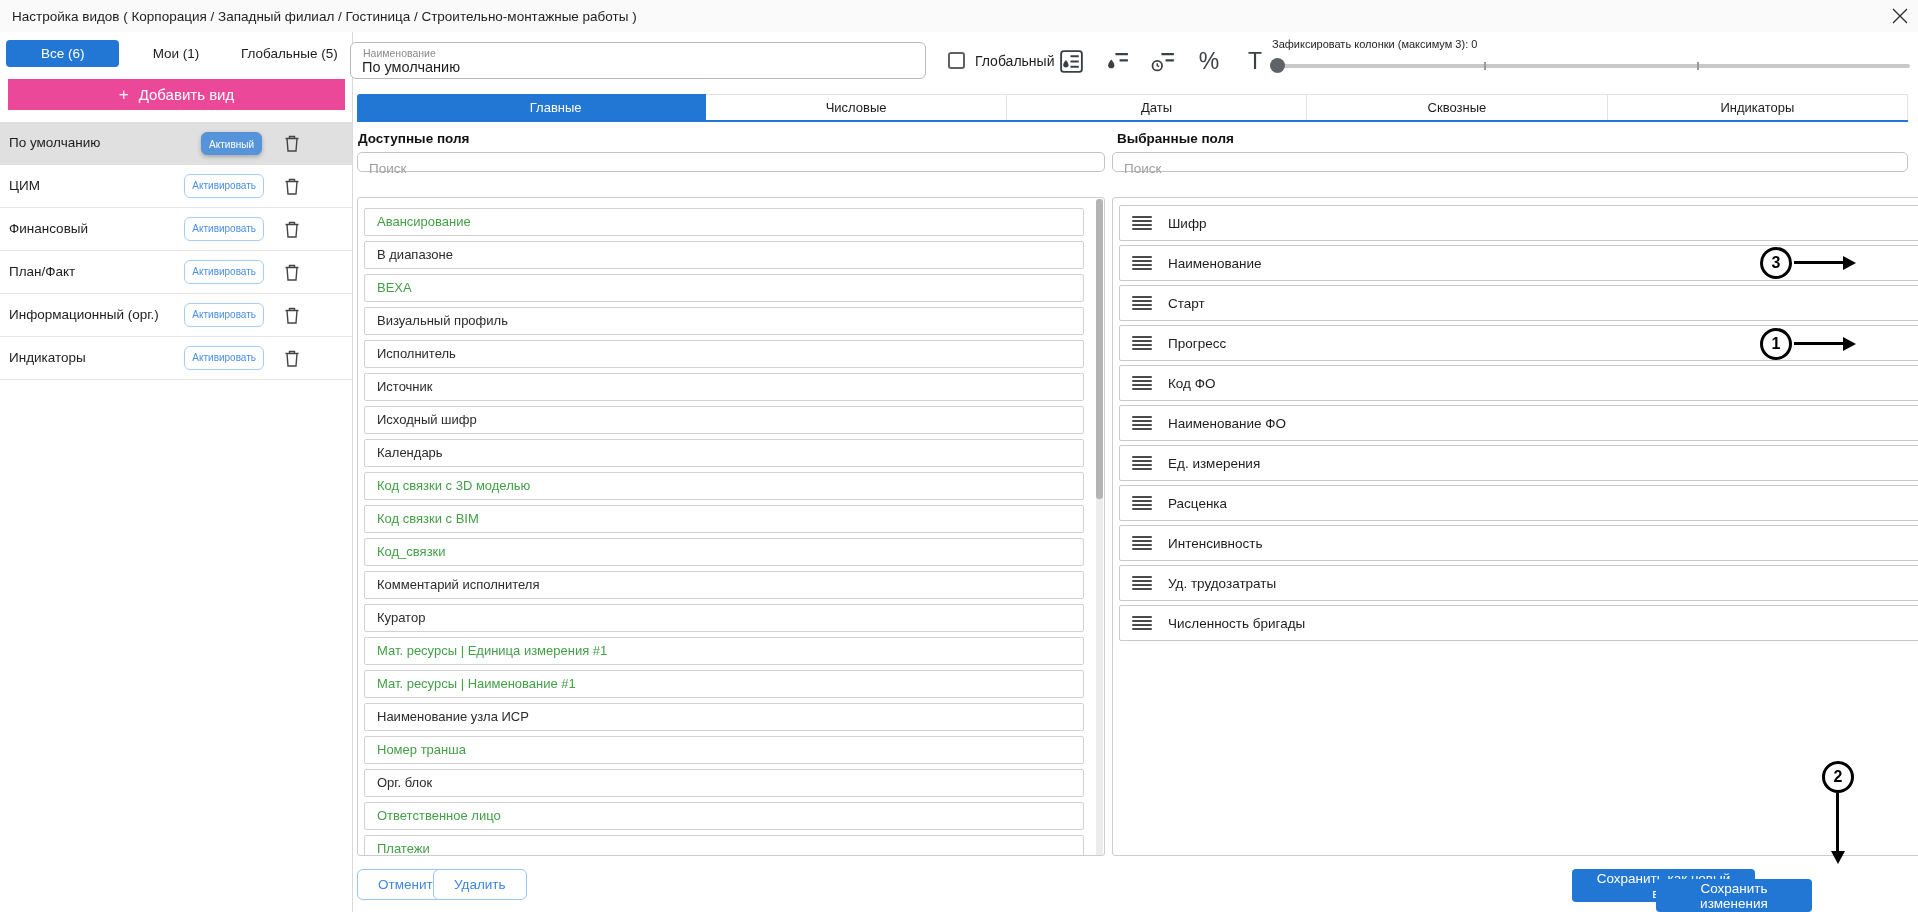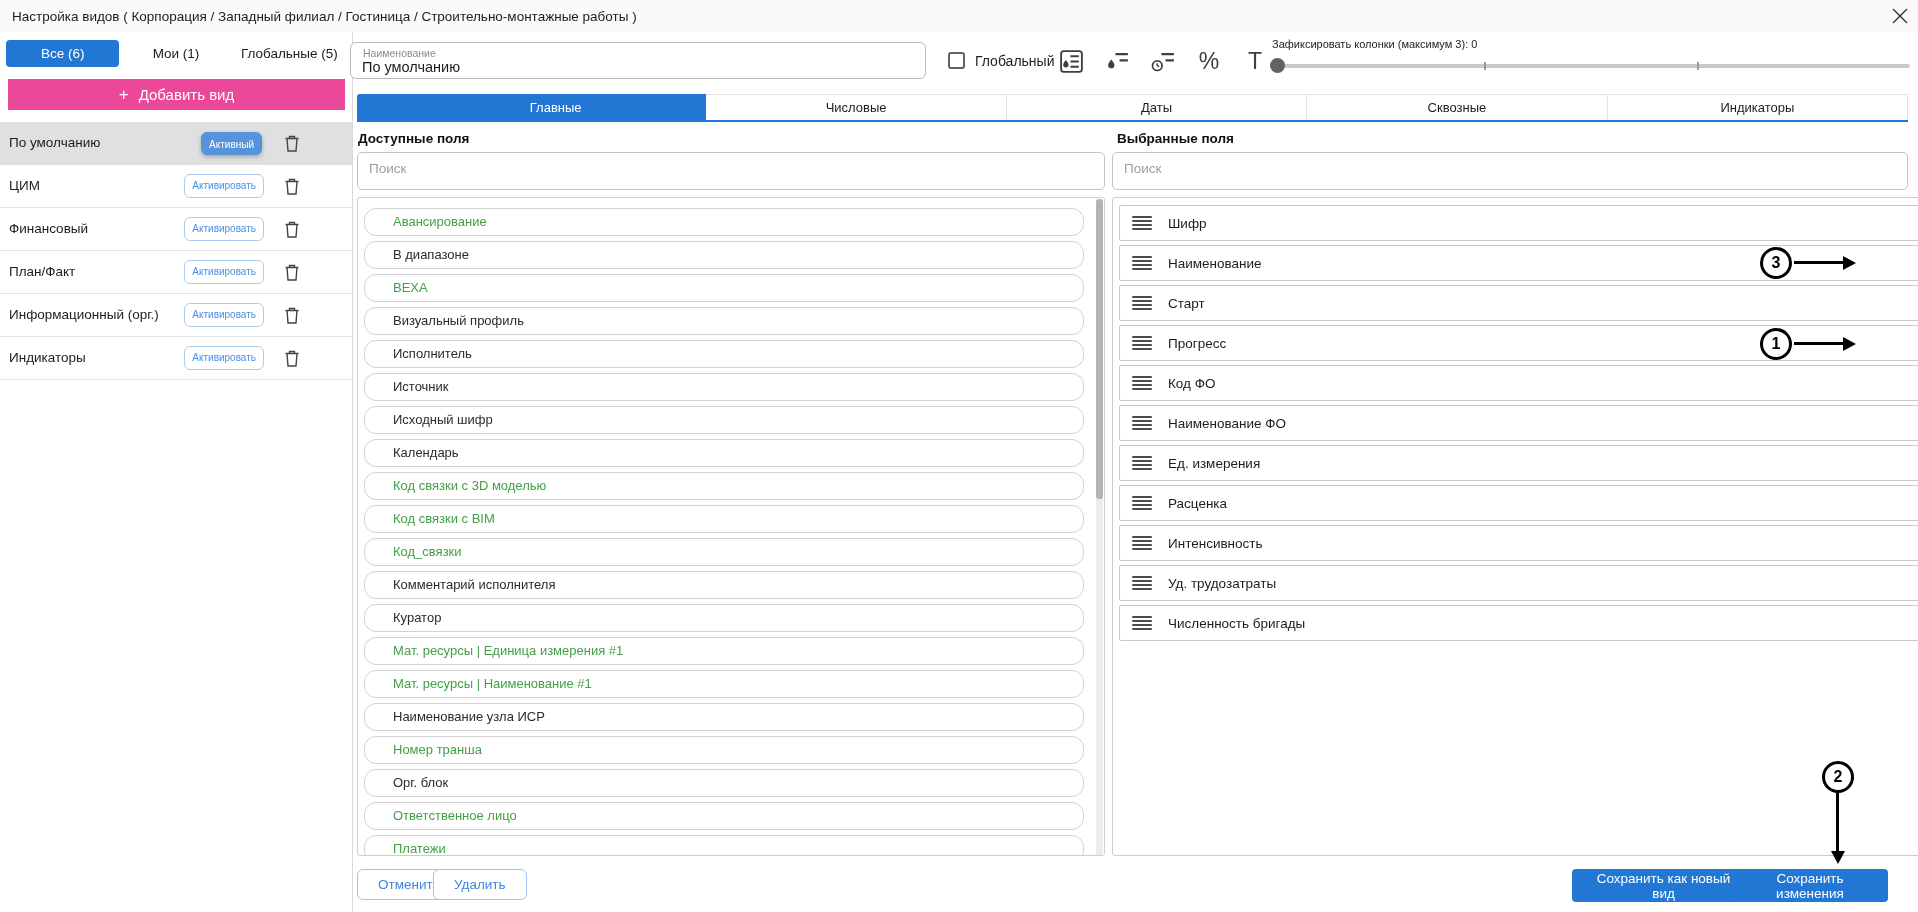--- a/index.html
+++ b/index.html
@@ -51,31 +51,31 @@
   
   .tabbar { position:absolute; left:357px; top:94px; width:1551px; display:flex; border-bottom:2px solid #2277d4; }
   .main-tab { flex:1; height:26px; line-height:25px; text-align:center; font-size:13px; color:#1d1d1d; background:#fff; border-top:1px solid #e3e3e3; border-right:1px solid #e3e3e3; cursor:pointer; }
   .main-tab:first-child { border-left:1px solid #e3e3e3; }
   .main-tab.active { background:#2277d4; color:#fff; border-color:#2277d4; border-top-left-radius:3px;padding-left:48px; }
 
   
   .col-header { position:absolute; top:131px; font-size:13.5px; font-weight:700; color:#111; }
   .hdr-avail { left:358px;text-align:center; }
   .hdr-sel { left:1117px; }
-  .search-box { position:absolute; top:152px; height:38px; border:1px solid #c4c4c4; border-radius:5px; background:#fff; }
+  .search-box { position:absolute; top:152px; height:20px; border:1px solid #c4c4c4; border-radius:5px; background:#fff; }
   .search-avail { left:357px; width:748px; }
   .search-sel { left:1112px; width:796px; }
   .search-box input { position:absolute; left:11px; top:8px; width:90%; border:none; outline:none; font-size:13.5px; font-family:inherit; color:#1d1d1d; background:transparent; }
   .search-box input::placeholder { color:#9e9e9e; }
 
   .list-box { position:absolute; top:197px; height:659px; border:1px solid #cdcdcd; border-radius:3px; background:#fff; overflow:hidden; }
   .list-avail { left:357px; width:748px; padding:10px 20px 0 6px; }
   .list-sel { left:1112px; width:936px; padding:7px 6px 0 6px; }
 
-  .avail-row { height:28px; line-height:26px; border:1px solid #d2d2d2; border-radius:12px; background:#fff; margin-bottom:5px; padding-left:28px; font-size:13px; color:#2b2b2b; cursor:pointer; white-space:nowrap; overflow:hidden; }
+  .avail-row { height:28px; line-height:26px; border:1px solid #d2d2d2; border-radius:2px; background:#fff; margin-bottom:5px; padding-left:12px; font-size:13px; color:#2b2b2b; cursor:pointer; white-space:nowrap; overflow:hidden; }
   .avail-row.green { color:#43a047; }
 
   .scrollbar { position:absolute; right:1px; top:1px; width:7px; height:657px; background:#ececec; border-radius:3px; }
   .scroll-thumb { position:absolute; left:0; top:0; width:7px; height:300px; background:#b4b4b4; border-radius:3px; }
 
   .sel-row { position:relative; height:36px; border:1px solid #c9c9c9; border-radius:2px; background:#fff; margin-bottom:4px; display:flex; align-items:center; padding:0 10px 0 12px; cursor:pointer; }
   .drag-handle { width:20px; height:14px; display:flex; flex-direction:column; justify-content:space-between; margin-right:16px; cursor:grab; }
   .drag-handle i { display:block; height:2px; background:#4a4a4a; border-radius:1px; }
   .sel-label { font-size:13.5px; color:#1d1d1d; white-space:nowrap; }
   .sort-icon { display:none; width:16px; height:12px; flex-direction:column; justify-content:space-between; margin-left:auto; margin-right:10px; }
@@ -85,21 +85,21 @@
   .sel-row.has-red .sort-icon { display:flex; } .sel-row.has-red .sort-icon i { background:#c4302b; }
   .remove-x { margin-left:auto; width:18px; height:18px; cursor:pointer; }
   .sel-row.has-gray .remove-x, .sel-row.has-red .remove-x { margin-left:0; }
 
   
   .btn-outline { position:absolute; top:869px; height:31px; background:#fff; border:1px solid #9fc4ef; border-radius:6px; color:#3f87dd; font-size:13.5px; font-family:inherit; cursor:pointer; padding:0 20px; }
   .btn-cancel { left:357px; }
   .btn-delete { left:433px; }
   .btn-fill { position:absolute; top:869px; height:33px; background:#2277d4; border:none; border-radius:4px; color:#fff; font-size:13.5px; font-family:inherit; cursor:pointer; padding:0 14px; }
   .btn-save-new { left:1572px; width:183px; }
-  .btn-save { left:1732px; width:156px; }
+  .btn-save { left:1656px; width:156px;margin-top:10px; }
 
   
   .ann-circle { position:absolute; width:32px; height:32px; border:3px solid #000; border-radius:50%; background:#fff; display:flex; align-items:center; justify-content:center; font-size:16px; font-weight:700; color:#000; z-index:5; }
   .ann-line-h { position:absolute; height:3px; background:#000; z-index:5; }
   .ann-line-v { position:absolute; width:3px; background:#000; z-index:5; }
   .ann-head-right { position:absolute; width:0; height:0; border-top:7px solid transparent; border-bottom:7px solid transparent; border-left:13px solid #000; z-index:5; }
   .ann-head-down { position:absolute; width:0; height:0; border-left:7px solid transparent; border-right:7px solid transparent; border-top:13px solid #000; z-index:5; }
 </style>
 </head>
 <body>

